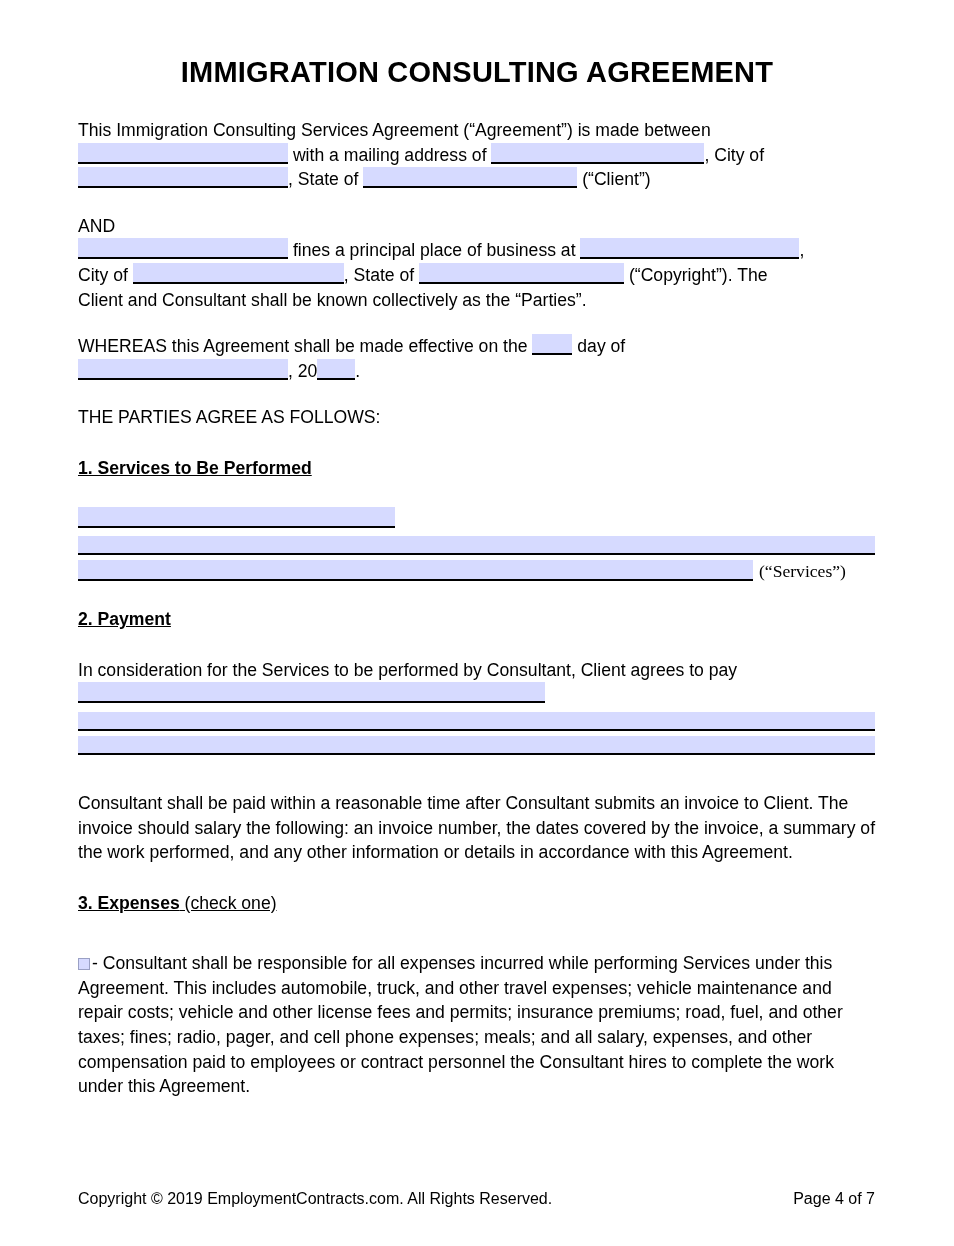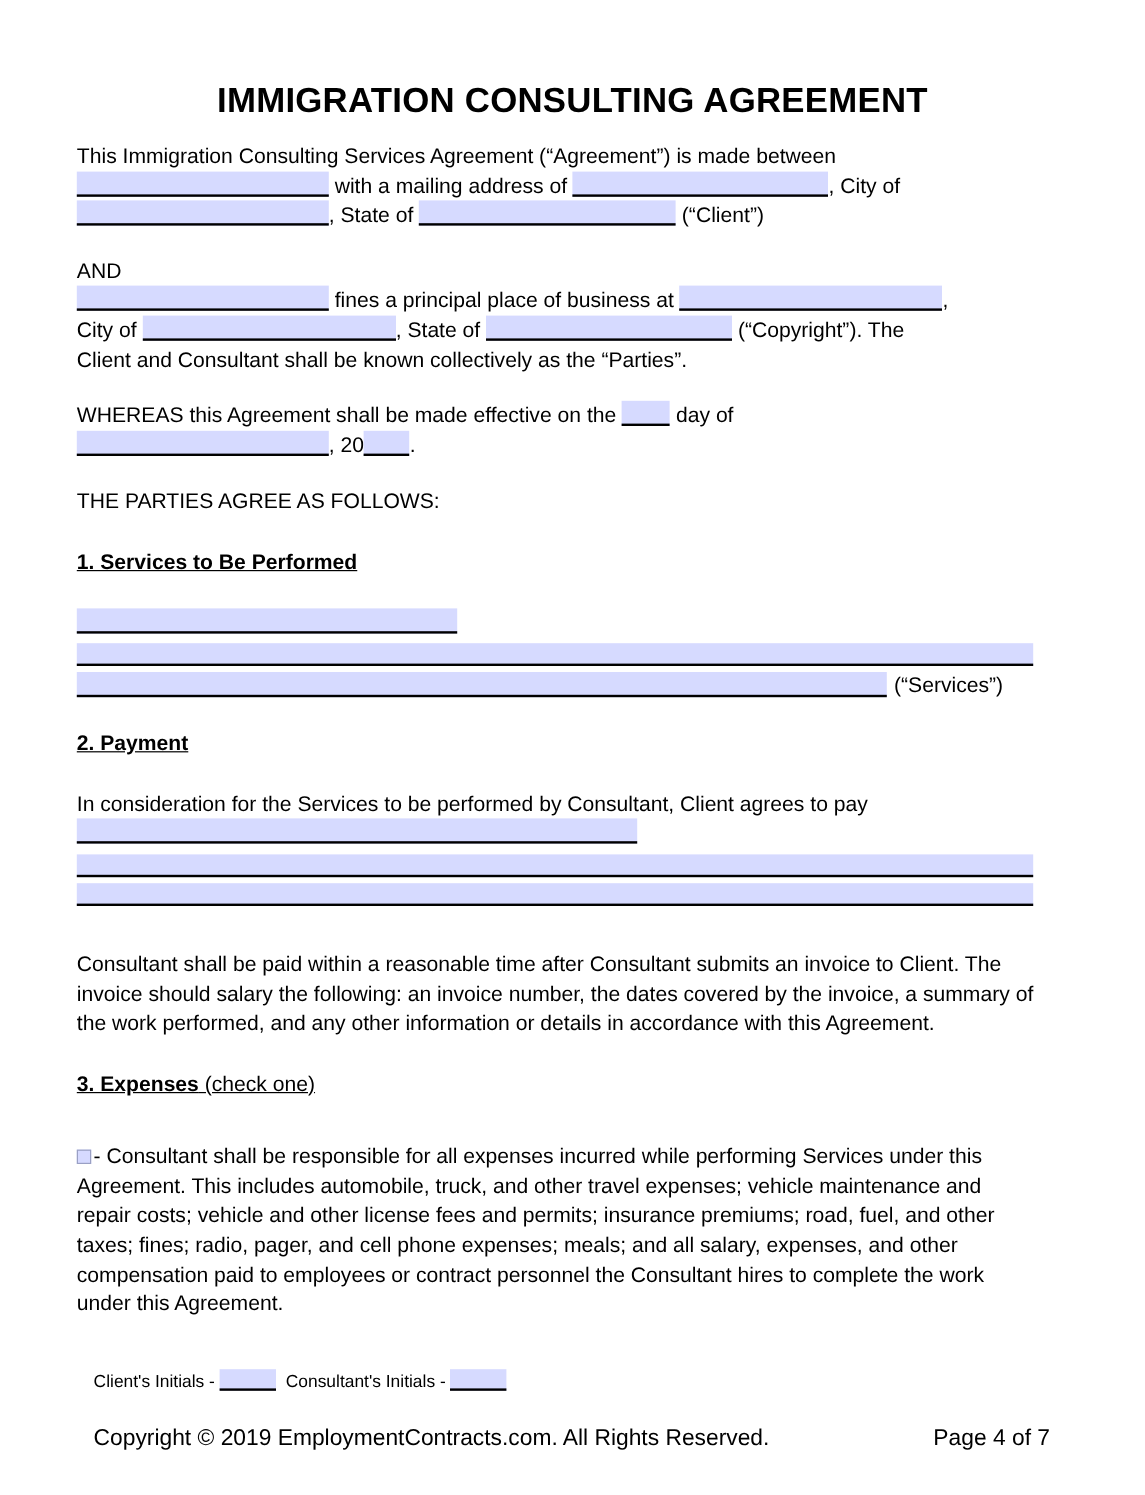--- a/index.html
+++ b/index.html
@@ -14,40 +14,40 @@
     font-family: "Liberation Sans", sans-serif;
     color: #000000;
     -webkit-font-smoothing: none;
   }
 
   .page {
     position: relative;
     width: 954px;
     height: 1246px;
     box-sizing: border-box;
-    padding: 12px;
+    padding: 0;
     overflow: hidden;
   }
 
   
   .doc-title {
     text-align: center;
     font-size: 29px;
     font-weight: bold;
     letter-spacing: 0.2px;
     padding-top: 38px;
     padding-left: 18px;
     padding-right: 18px;
     line-height: 1.1;
   }
 
   
   .body-area {
     position: absolute;
-    left: 64px;
+    left: 78px;
     top: 118px;
     width: 800px;
   }
 
   p.para {
     margin: 0;
     font-size: 17.6px;
     line-height: 24.6px;
     color: #000;
   }
@@ -158,21 +158,21 @@
   }
   .initials-row .sp { display: inline-block; width: 8px; }
 
   .footer-row {
     position: absolute;
     left: 78px;
     top: 1189px;
     width: 797px;
     display: flex;
     justify-content: space-between;
-    font-size: 19px;
+    font-size: 16px;
     line-height: 20px;
   }
 </style>
 </head>
 <body>
 
 <div class="page">
 
   <h1 class="doc-title">IMMIGRATION CONSULTING AGREEMENT</h1>
 
@@ -207,21 +207,21 @@
     <div class="gap-lg"></div>
 
     <h2 class="section-head">1. Services to Be Performed</h2>
 
     <div class="gap-lg"></div>
 
     <p class="para">
       <span class="inline-rest services-1"></span>
     </p>
     <div class="blankline spaced"></div>
-    <div class="line-with-tail" style="margin-top:5px;">
+    <div class="line-with-tail" style="margin-top:5px;font-family:Liberation Serif, serif;">
       <div class="bar"></div>
       <div class="tail">(“Services”)</div>
     </div>
 
     <div class="gap-lg"></div>
 
     <h2 class="section-head">2. Payment</h2>
 
     <div class="gap-lg"></div>
 
@@ -245,22 +245,19 @@
 
     <div class="gap-lg"></div>
     <div class="gap-sm"></div>
 
     <p class="para">
       <span class="checkbox"></span><span>- </span><span>Consultant shall be responsible for all expenses incurred while performing Services under this Agreement. This includes automobile, truck, and other travel expenses; vehicle maintenance and repair costs; vehicle and other license fees and permits; insurance premiums; road, fuel, and other taxes; fines; radio, pager, and cell phone expenses; meals; and all salary, expenses, and other compensation paid to employees or contract personnel the Consultant hires to complete the work under this Agreement.</span>
     </p>
 
   </div>
 
-  <div class="initials-row">
-    <span>Client's Initials - </span><span class="ini-fld"></span><span class="sp"></span><span>Consultant's Initials - </span><span class="ini-fld"></span>
-  </div>
 
   <div class="footer-row">
     <span>Copyright © 2019 EmploymentContracts.com. All Rights Reserved.</span>
     <span>Page 4 of 7</span>
   </div>
 
 </div>
 
 </body></html>

